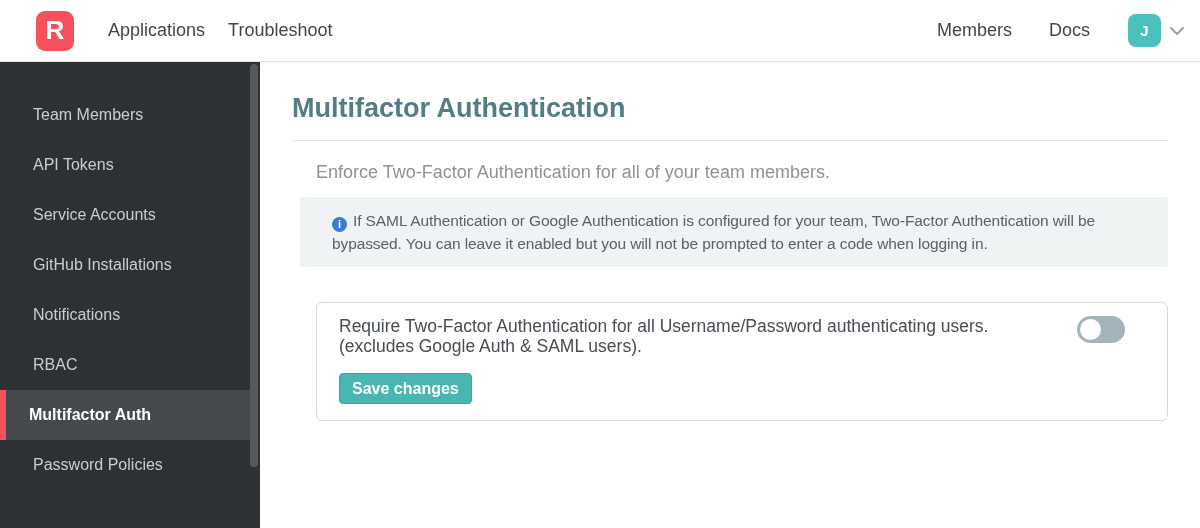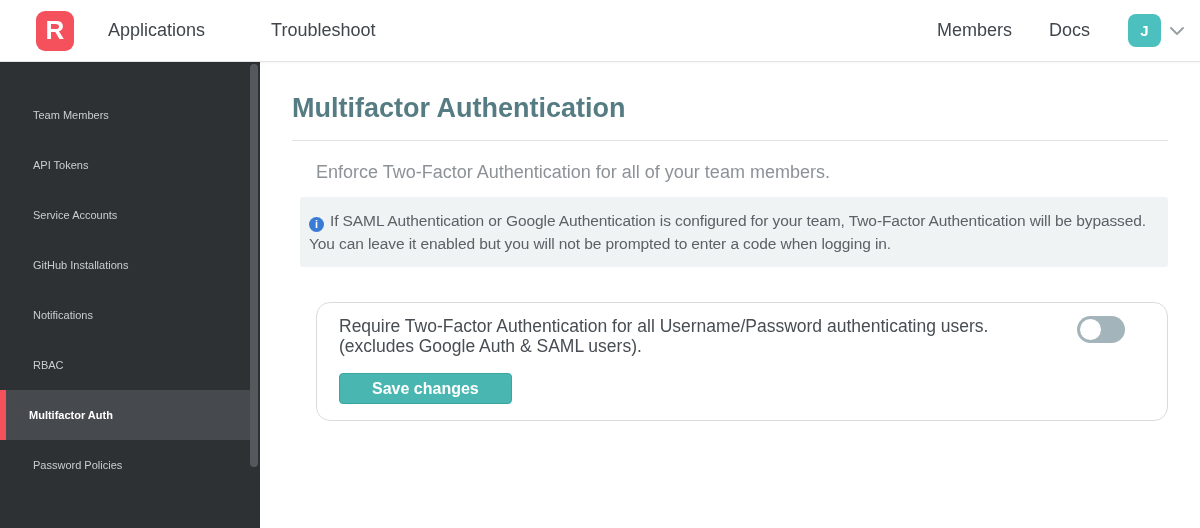--- a/index.html
+++ b/index.html
@@ -14,65 +14,65 @@
   html,body{width:1200px;height:528px;overflow:hidden;}
   body{font-family:"Liberation Sans","DejaVu Sans",sans-serif;background:#ffffff;}
 
   
   .navbar{height:62px;display:flex;align-items:center;padding:0 15px 0 36px;
     background:#fff;border-bottom:1px solid #e3e4e5;box-shadow:0 1px 2px rgba(0,0,0,.04);
     position:relative;z-index:5;}
   .logo{width:38px;height:40px;border-radius:9px;background:var(--brand-red);
     color:#fff;font-weight:bold;font-size:26px;display:flex;align-items:center;
     justify-content:center;flex:0 0 auto;cursor:pointer;}
-  .nav-left{display:flex;gap:66px;margin-left:34px;}
+  .nav-left{display:flex;gap:23px;margin-left:34px;}
   .nav-right{display:flex;gap:37px;margin-left:auto;align-items:center;height:100%;}
   .nav-item{font-size:18px;color:var(--nav-text);text-decoration:none;cursor:pointer;
     display:flex;align-items:center;height:62px;position:relative;}
   .nav-item.active{font-weight:bold;color:#2e3439;}
   .nav-item.active::after{content:"";position:absolute;left:-3px;right:-3px;bottom:8px;
     height:3px;background:var(--underline-teal);}
   .avatar{width:33px;height:33px;border-radius:8px;background:var(--teal);color:#fff;
     font-size:15px;font-weight:bold;display:flex;align-items:center;justify-content:center;
     margin-left:38px;cursor:pointer;}
   .chevron{margin-left:8px;cursor:pointer;display:flex;align-items:center;}
 
   
   .app-body{display:flex;height:466px;}
 
   
   .sidebar{width:260px;background:var(--sidebar-bg);position:relative;overflow:hidden;
     flex:0 0 auto;}
   .sidebar ul{list-style:none;padding-top:28px;}
   .sb-item{width:250px;height:50px;display:flex;align-items:center;padding-left:33px;
-    font-size:11px;color:var(--sidebar-text);cursor:pointer;}
+    font-size:16px;color:var(--sidebar-text);cursor:pointer;}
   .sb-item.active{background:var(--sidebar-active-bg);border-left:6px solid var(--brand-red);
     padding-left:23px;color:#ffffff;font-weight:bold;}
   .sb-scrollbar{position:absolute;top:2px;right:2px;width:8px;height:403px;
     border-radius:4px;background:var(--scroll-thumb);}
 
   
   .content{flex:1;padding:31px 32px 0 32px;background:#fff;}
   h1{font-size:27px;line-height:30px;font-weight:bold;color:var(--heading-teal);}
   .divider{border:none;border-top:1px solid #e0e4e6;margin-top:17px;}
   .subtitle{margin:20px 0 0 24px;font-size:18px;color:var(--muted-text);line-height:22px;}
   .info-box{margin:14px 0 0 8px;background:var(--info-bg);border-radius:3px;
-    padding:12px 9px;font-size:15.5px;letter-spacing:-0.1px;line-height:23px;
+    padding:12px 32px;font-size:15.5px;letter-spacing:-0.1px;line-height:23px;
     color:var(--info-text);}
   .info-icon{display:inline-flex;width:15px;height:15px;border-radius:50%;
     background:var(--info-blue);color:#fff;font-size:11px;font-weight:bold;
     align-items:center;justify-content:center;margin-right:6px;vertical-align:-2px;}
-  .card{margin:35px 0 0 24px;border:1px solid var(--card-border);border-radius:14px;
+  .card{margin:35px 0 0 24px;border:1px solid var(--card-border);border-radius:6px;
     background:#fff;padding:13px 22px 16px 22px;position:relative;min-height:114px;}
   .card-text{font-size:17.5px;line-height:20px;color:var(--body-text);padding-right:115px;}
   .toggle{position:absolute;top:13px;right:42px;width:48px;height:27px;border-radius:14px;
     background:var(--toggle-off);cursor:pointer;}
   .toggle .knob{position:absolute;top:3px;left:3px;width:21px;height:21px;border-radius:50%;
     background:#fff;}
-  .save-btn{margin-top:17px;height:31px;padding:0 32px;background:var(--button-teal);
+  .save-btn{margin-top:17px;height:31px;padding:0 12px;background:var(--button-teal);
     border:1px solid var(--button-teal-border);border-radius:4px;color:#fff;
     font-family:inherit;font-size:16px;font-weight:bold;cursor:pointer;}
 </style>
 </head>
 <body>
 
 <header class="navbar">
   <div class="logo">
     <span>R</span>
   </div>

